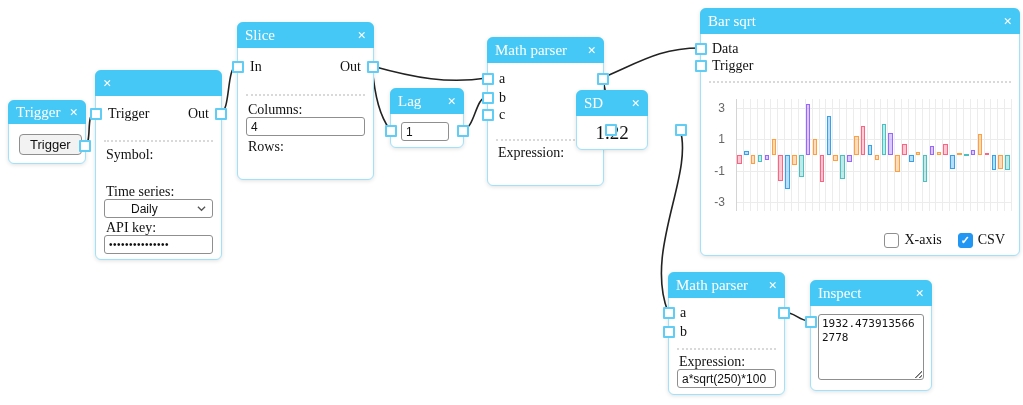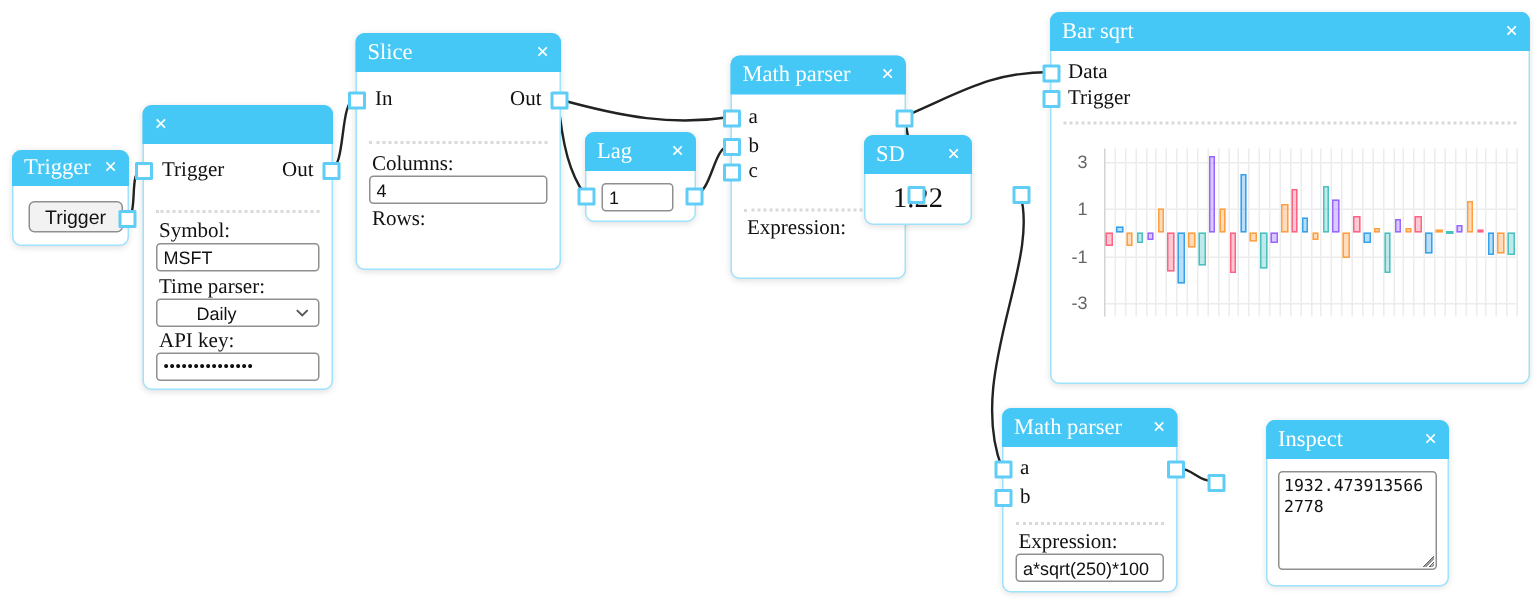--- a/index.html
+++ b/index.html
@@ -75,22 +75,21 @@
   </div>
 
   <div class="node" style="left:95px;top:70px;width:125px;height:188px;">
     <div class="node-header">
       <span class="node-close">×</span>
     </div>
     <span class="port-label" style="left:12px;top:34px;">Trigger</span>
     <span class="port-label" style="right:12px;top:34px;">Out</span>
     <div class="divider" style="top:69px;"></div>
     <span class="field-label" style="left:10px;top:77px;">Symbol:</span>
-    <input class="text-input" style="left: 8px; top: 91px; width: 109px; height: 19px;" type="text" value="MSFT">
-    <span class="field-label" style="left:10px;top:114px;">Time parser:</span>
+    <span class="field-label" style="left:10px;top:114px;">Time series:</span>
     <div class="select-box" style="left:8px;top:128px;width:109px;height:19px;padding-left:26px;">
       <span>Daily</span>
       <svg class="chevron" viewBox="0 0 10 10">
         <polyline points="1,3 5,7 9,3" fill="none" stroke="#555" stroke-width="1.4"></polyline>
       </svg>
     </div>
     <span class="field-label" style="left:10px;top:150px;">API key:</span>
     <input class="text-input" style="left: 8px; top: 164px; width: 109px; height: 19px; font-size: 10px; letter-spacing: 0.5px;" type="text" value="•••••••••••••••">
   </div>
 
@@ -229,35 +228,46 @@
         <div class="bar" style="left: 214.328px; width: 4.46875px; top: 56px; height: 14px; border-color: rgb(54, 162, 235); background: rgba(54, 162, 235, 0.35);"></div>
         <div class="bar" style="left: 221.203px; width: 4.46875px; top: 53.6667px; height: 2.33333px; border-color: rgb(255, 159, 64); background: rgba(255, 159, 64, 0.35);"></div>
         <div class="bar" style="left: 228.078px; width: 4.46875px; top: 55.2222px; height: 1px; border-color: rgb(75, 192, 192); background: rgba(75, 192, 192, 0.35);"></div>
         <div class="bar" style="left: 234.953px; width: 4.46875px; top: 51.3333px; height: 4.66667px; border-color: rgb(153, 102, 255); background: rgba(153, 102, 255, 0.35);"></div>
         <div class="bar" style="left: 241.828px; width: 4.46875px; top: 35px; height: 21px; border-color: rgb(255, 159, 64); background: rgba(255, 159, 64, 0.35);"></div>
         <div class="bar" style="left: 248.703px; width: 4.46875px; top: 54.4444px; height: 1.55556px; border-color: rgb(255, 99, 132); background: rgba(255, 99, 132, 0.35);"></div>
         <div class="bar" style="left: 255.578px; width: 4.46875px; top: 56px; height: 14.7778px; border-color: rgb(54, 162, 235); background: rgba(54, 162, 235, 0.35);"></div>
         <div class="bar" style="left: 262.453px; width: 4.46875px; top: 56px; height: 14px; border-color: rgb(255, 159, 64); background: rgba(255, 159, 64, 0.35);"></div>
         <div class="bar" style="left: 269.328px; width: 4.46875px; top: 56px; height: 14.7778px; border-color: rgb(75, 192, 192); background: rgba(75, 192, 192, 0.35);"></div>
       </div>
+    <div class="checkbox-row" style="top:223px;right:14px;">
+      <div class="checkbox">
+        
+      </div>
+      <span class="cb-label">X-axis</span>
+      <span style="width:16px;"></span>
+      <div class="checkbox checked">
+        <span class="check">✓</span>
+      </div>
+      <span class="cb-label">CSV</span>
+    </div>
   </div>
 
   <div class="node" style="left:668px;top:272px;width:115px;height:121px;">
     <div class="node-header">
       <span class="node-title">Math parser</span>
       <span class="node-close">×</span>
     </div>
     <span class="port-label" style="left:11px;top:31px;">a</span>
     <span class="port-label" style="left:11px;top:50px;">b</span>
     <div class="divider" style="top:75px;"></div>
     <span class="field-label" style="left:10px;top:82px;">Expression:</span>
     <input class="text-input" style="left: 8px; top: 96px; width: 99px; height: 19px;" type="text" value="a*sqrt(250)*100">
   </div>
 
-  <div class="node" style="left:844px;top:280px;width:120px;height:109px;">
+  <div class="node" style="left:810px;top:280px;width:120px;height:109px;">
     <div class="node-header">
       <span class="node-title">Inspect</span>
       <span class="node-close">×</span>
     </div>
     <textarea class="ta" style="left: 7px; top: 33px; width: 106px; height: 66px;" spellcheck="false">1932.4739135662778</textarea>
     <div class="resize-grip" style="right:9px;bottom:12px;"></div>
   </div>
 
   <div class="port" style="left:79px;top:140px;"></div>
   <div class="port" style="left:90px;top:108px;"></div>

